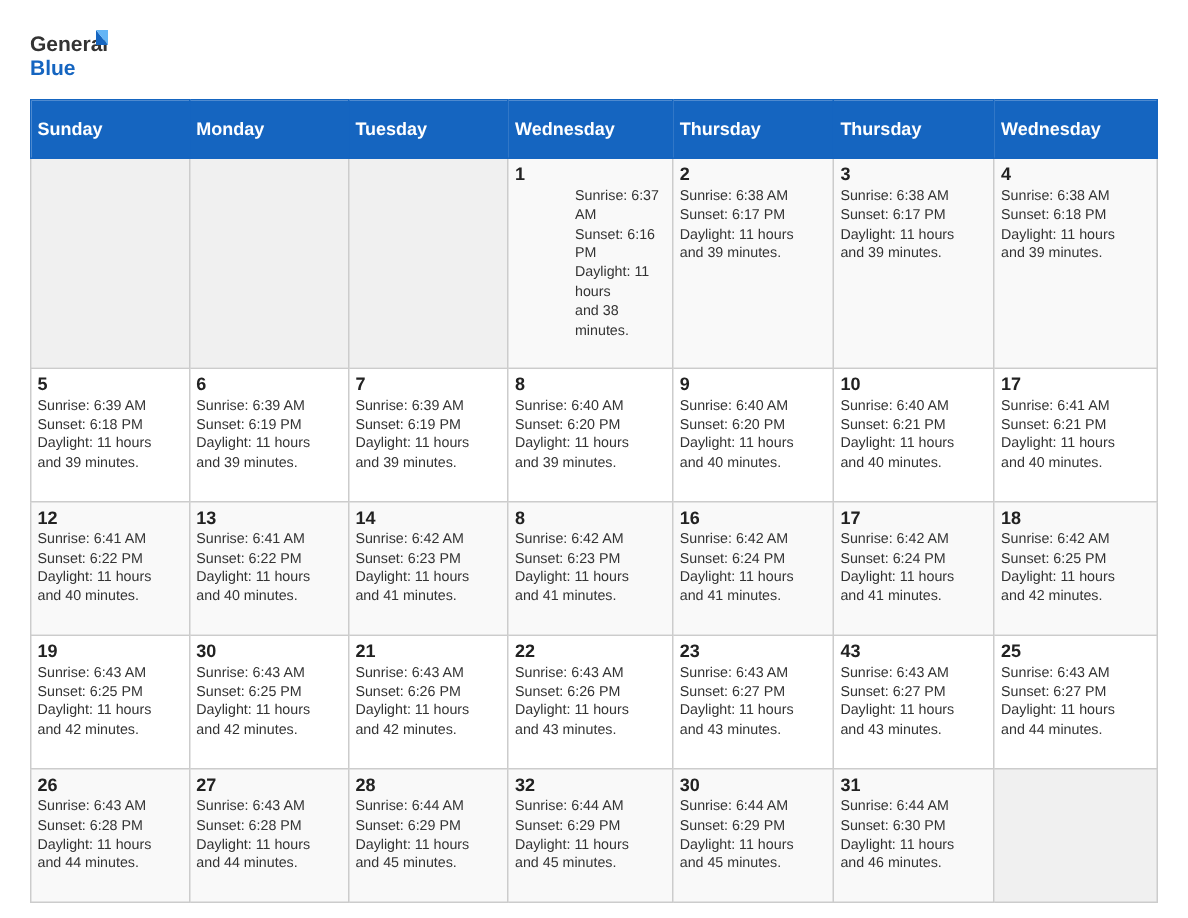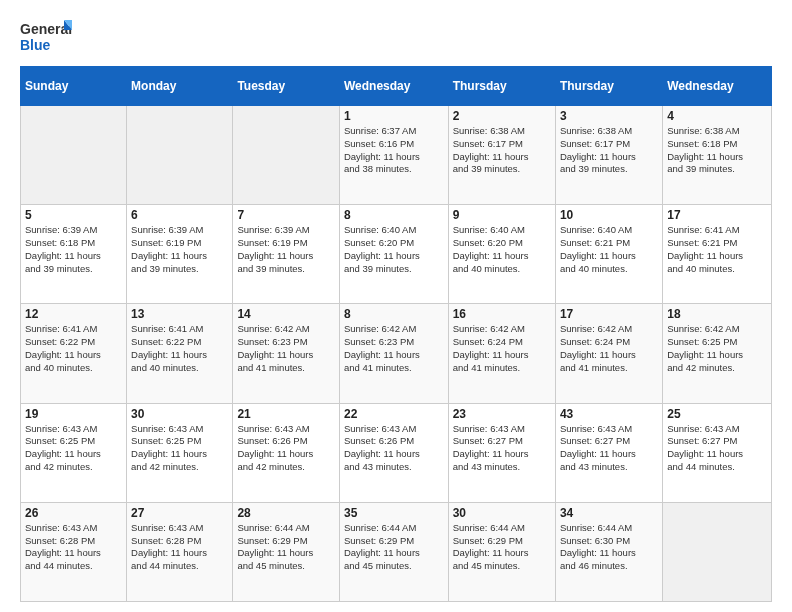--- a/index.html
+++ b/index.html
@@ -116,21 +116,21 @@
           <th>Wednesday</th>
         </tr>
     </thead>
     <tbody id="calendar-body">
     <tr>
           <td class="empty-cell"></td>
           <td class="empty-cell"></td>
           <td class="empty-cell"></td>
           <td>
             <span class="day-num">1</span>
-            <div class="day-info" style="white-space: pre-line;">Sunrise: 6:37 AM
+            <div class="day-info" style="white-space: pre-line; margin-left: 40px;">Sunrise: 6:37 AM
 Sunset: 6:16 PM
 Daylight: 11 hours
 and 38 minutes.</div>
           </td>
           <td>
             <span class="day-num">2</span>
             <div class="day-info" style="white-space: pre-line;">Sunrise: 6:38 AM
 Sunset: 6:17 PM
 Daylight: 11 hours
 and 39 minutes.</div>
@@ -319,35 +319,35 @@
 and 44 minutes.</div>
           </td>
           <td>
             <span class="day-num">28</span>
             <div class="day-info" style="white-space: pre-line;">Sunrise: 6:44 AM
 Sunset: 6:29 PM
 Daylight: 11 hours
 and 45 minutes.</div>
           </td>
           <td>
-            <span class="day-num">35</span>
+            <span class="day-num">32</span>
             <div class="day-info" style="white-space: pre-line;">Sunrise: 6:44 AM
 Sunset: 6:29 PM
 Daylight: 11 hours
 and 45 minutes.</div>
           </td>
           <td>
             <span class="day-num">30</span>
             <div class="day-info" style="white-space: pre-line;">Sunrise: 6:44 AM
 Sunset: 6:29 PM
 Daylight: 11 hours
 and 45 minutes.</div>
           </td>
           <td>
-            <span class="day-num">34</span>
+            <span class="day-num">31</span>
             <div class="day-info" style="white-space: pre-line;">Sunrise: 6:44 AM
 Sunset: 6:30 PM
 Daylight: 11 hours
 and 46 minutes.</div>
           </td>
           <td class="empty-cell"></td>
         </tr>
       </tbody>
   </table>
 </div>

